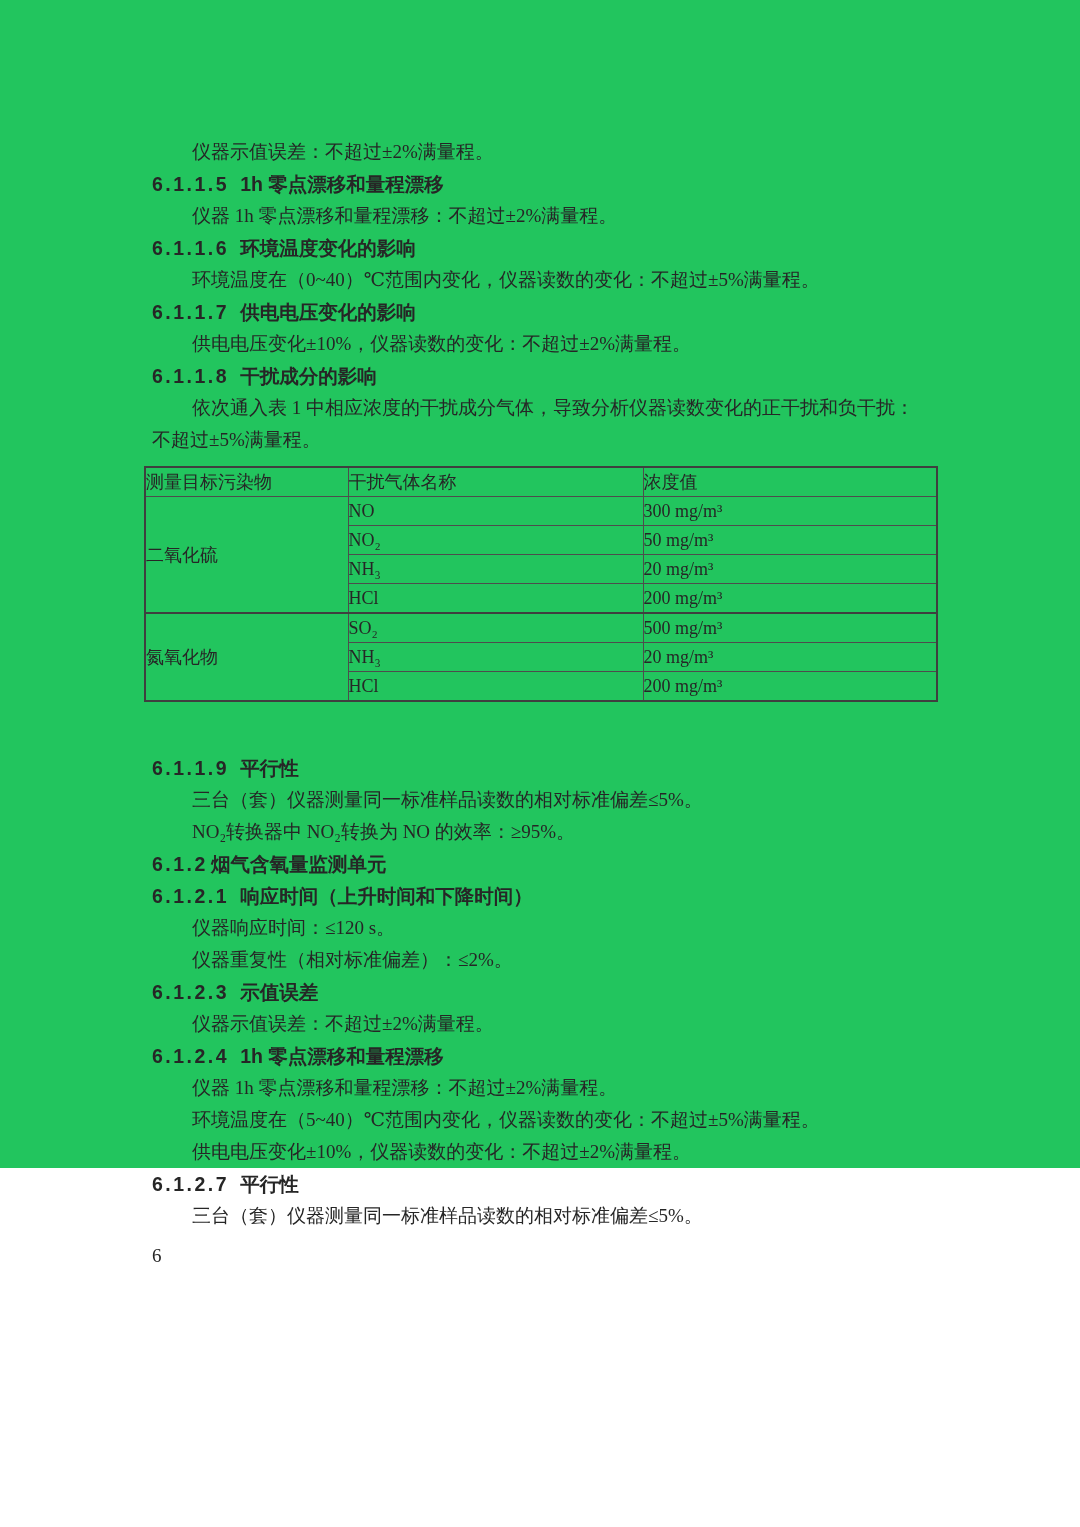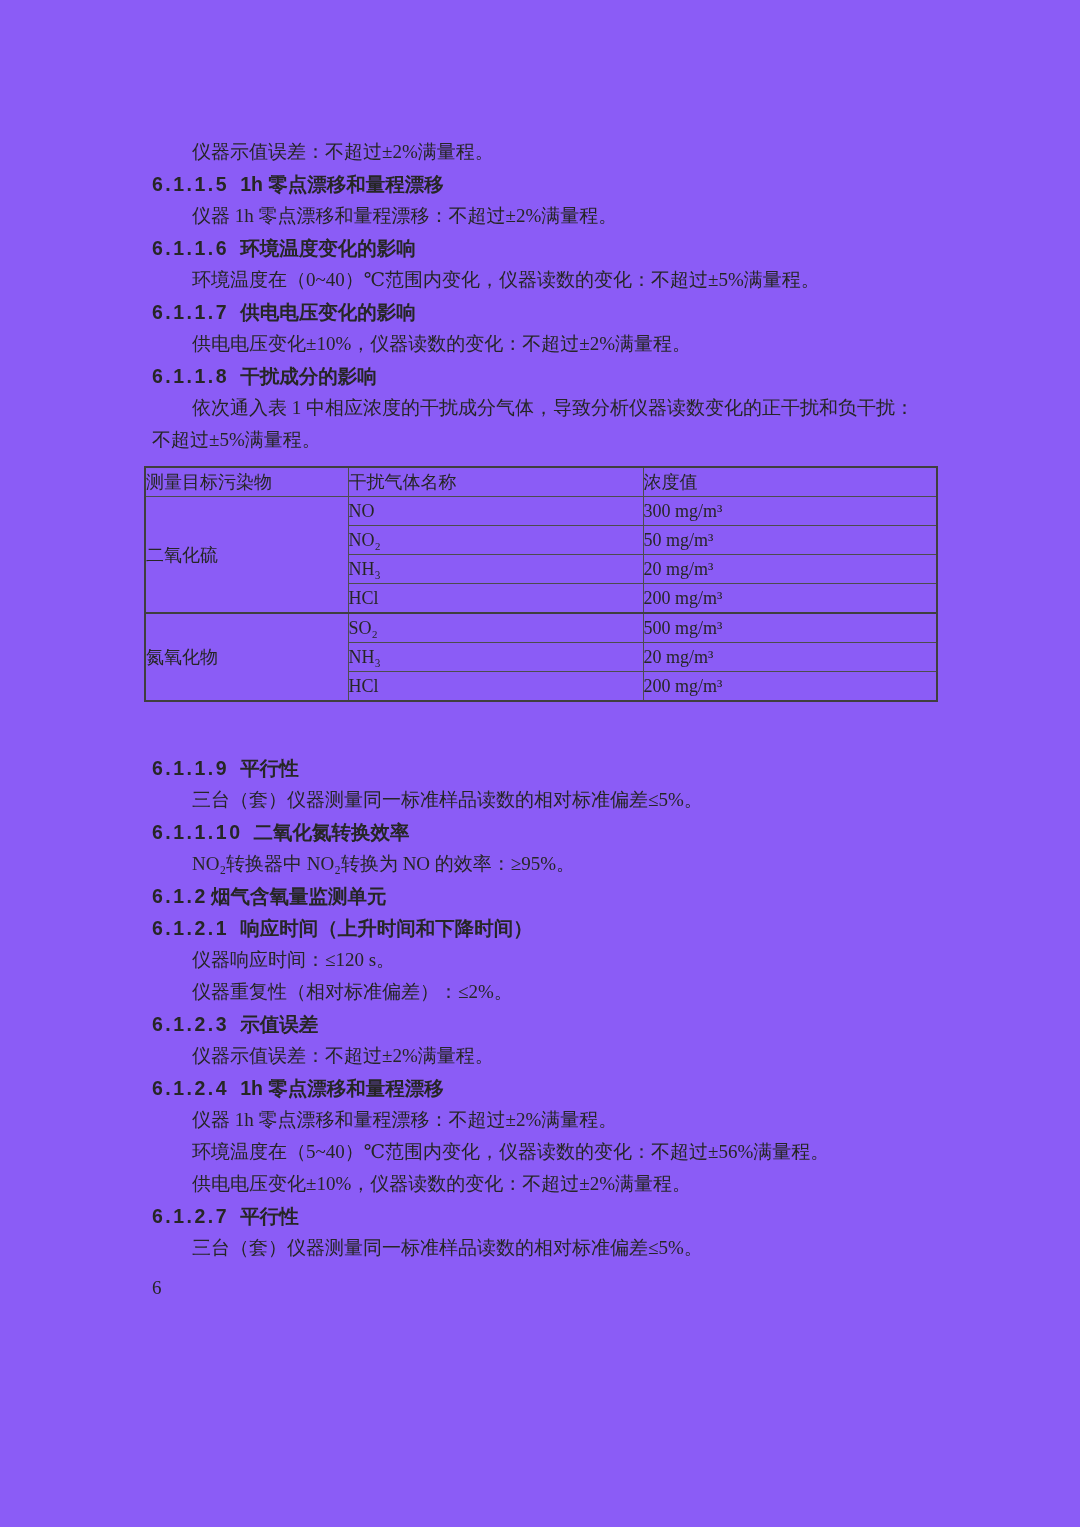--- a/index.html
+++ b/index.html
@@ -5,22 +5,22 @@
   html, body { margin: 0; padding: 0; }
   body {
     width: 1080px; height: 1527px;
     background: #ffffff;
     font-family: "Liberation Serif", "DejaVu Serif", serif;
     color: #262626;
     overflow: hidden;
   }
   .page {
     position: relative;
-    width: 1080px; height: 1527px;
-    background: #8b5cf6;
+    width: 1080px; height: 1168px;
+    background: #22c55e;
   }
   .content {
     padding: 136px 144px 0 152px;
   }
   .line {
     margin: 0;
     font-size: 19px;
     line-height: 32px;
     white-space: nowrap;
   }
@@ -138,23 +138,20 @@
           <td>200 mg/m³</td>
         </tr>
       </tbody>
     </table>
 
     <p class="line heading after-table">
       <span class="hnum">6.1.1.9</span><span>平行性</span>
     </p>
     <p class="line body-line">三台（套）仪器测量同一标准样品读数的相对标准偏差≤5%。</p>
 
-    <p class="line heading">
-      <span class="hnum">6.1.1.10</span><span>二氧化氮转换效率</span>
-    </p>
     <p class="line body-line">NO₂转换器中 NO₂转换为 NO 的效率：≥95%。</p>
 
     <p class="line heading">
       <span class="hnum tight">6.1.2</span><span>烟气含氧量监测单元</span>
     </p>
 
     <p class="line heading">
       <span class="hnum">6.1.2.1</span><span>响应时间（上升时间和下降时间）</span>
     </p>
     <p class="line body-line">仪器响应时间：≤120 s。</p>
@@ -164,21 +161,21 @@
     <p class="line heading">
       <span class="hnum">6.1.2.3</span><span>示值误差</span>
     </p>
     <p class="line body-line">仪器示值误差：不超过±2%满量程。</p>
 
     <p class="line heading">
       <span class="hnum">6.1.2.4</span><span>1h 零点漂移和量程漂移</span>
     </p>
     <p class="line body-line">仪器 1h 零点漂移和量程漂移：不超过±2%满量程。</p>
 
-    <p class="line body-line">环境温度在（5~40）℃范围内变化，仪器读数的变化：不超过±56%满量程。</p>
+    <p class="line body-line">环境温度在（5~40）℃范围内变化，仪器读数的变化：不超过±5%满量程。</p>
 
     <p class="line body-line">供电电压变化±10%，仪器读数的变化：不超过±2%满量程。</p>
 
     <p class="line heading">
       <span class="hnum">6.1.2.7</span><span>平行性</span>
     </p>
     <p class="line body-line">三台（套）仪器测量同一标准样品读数的相对标准偏差≤5%。</p>
 
     <p class="page-number">6</p>
 

